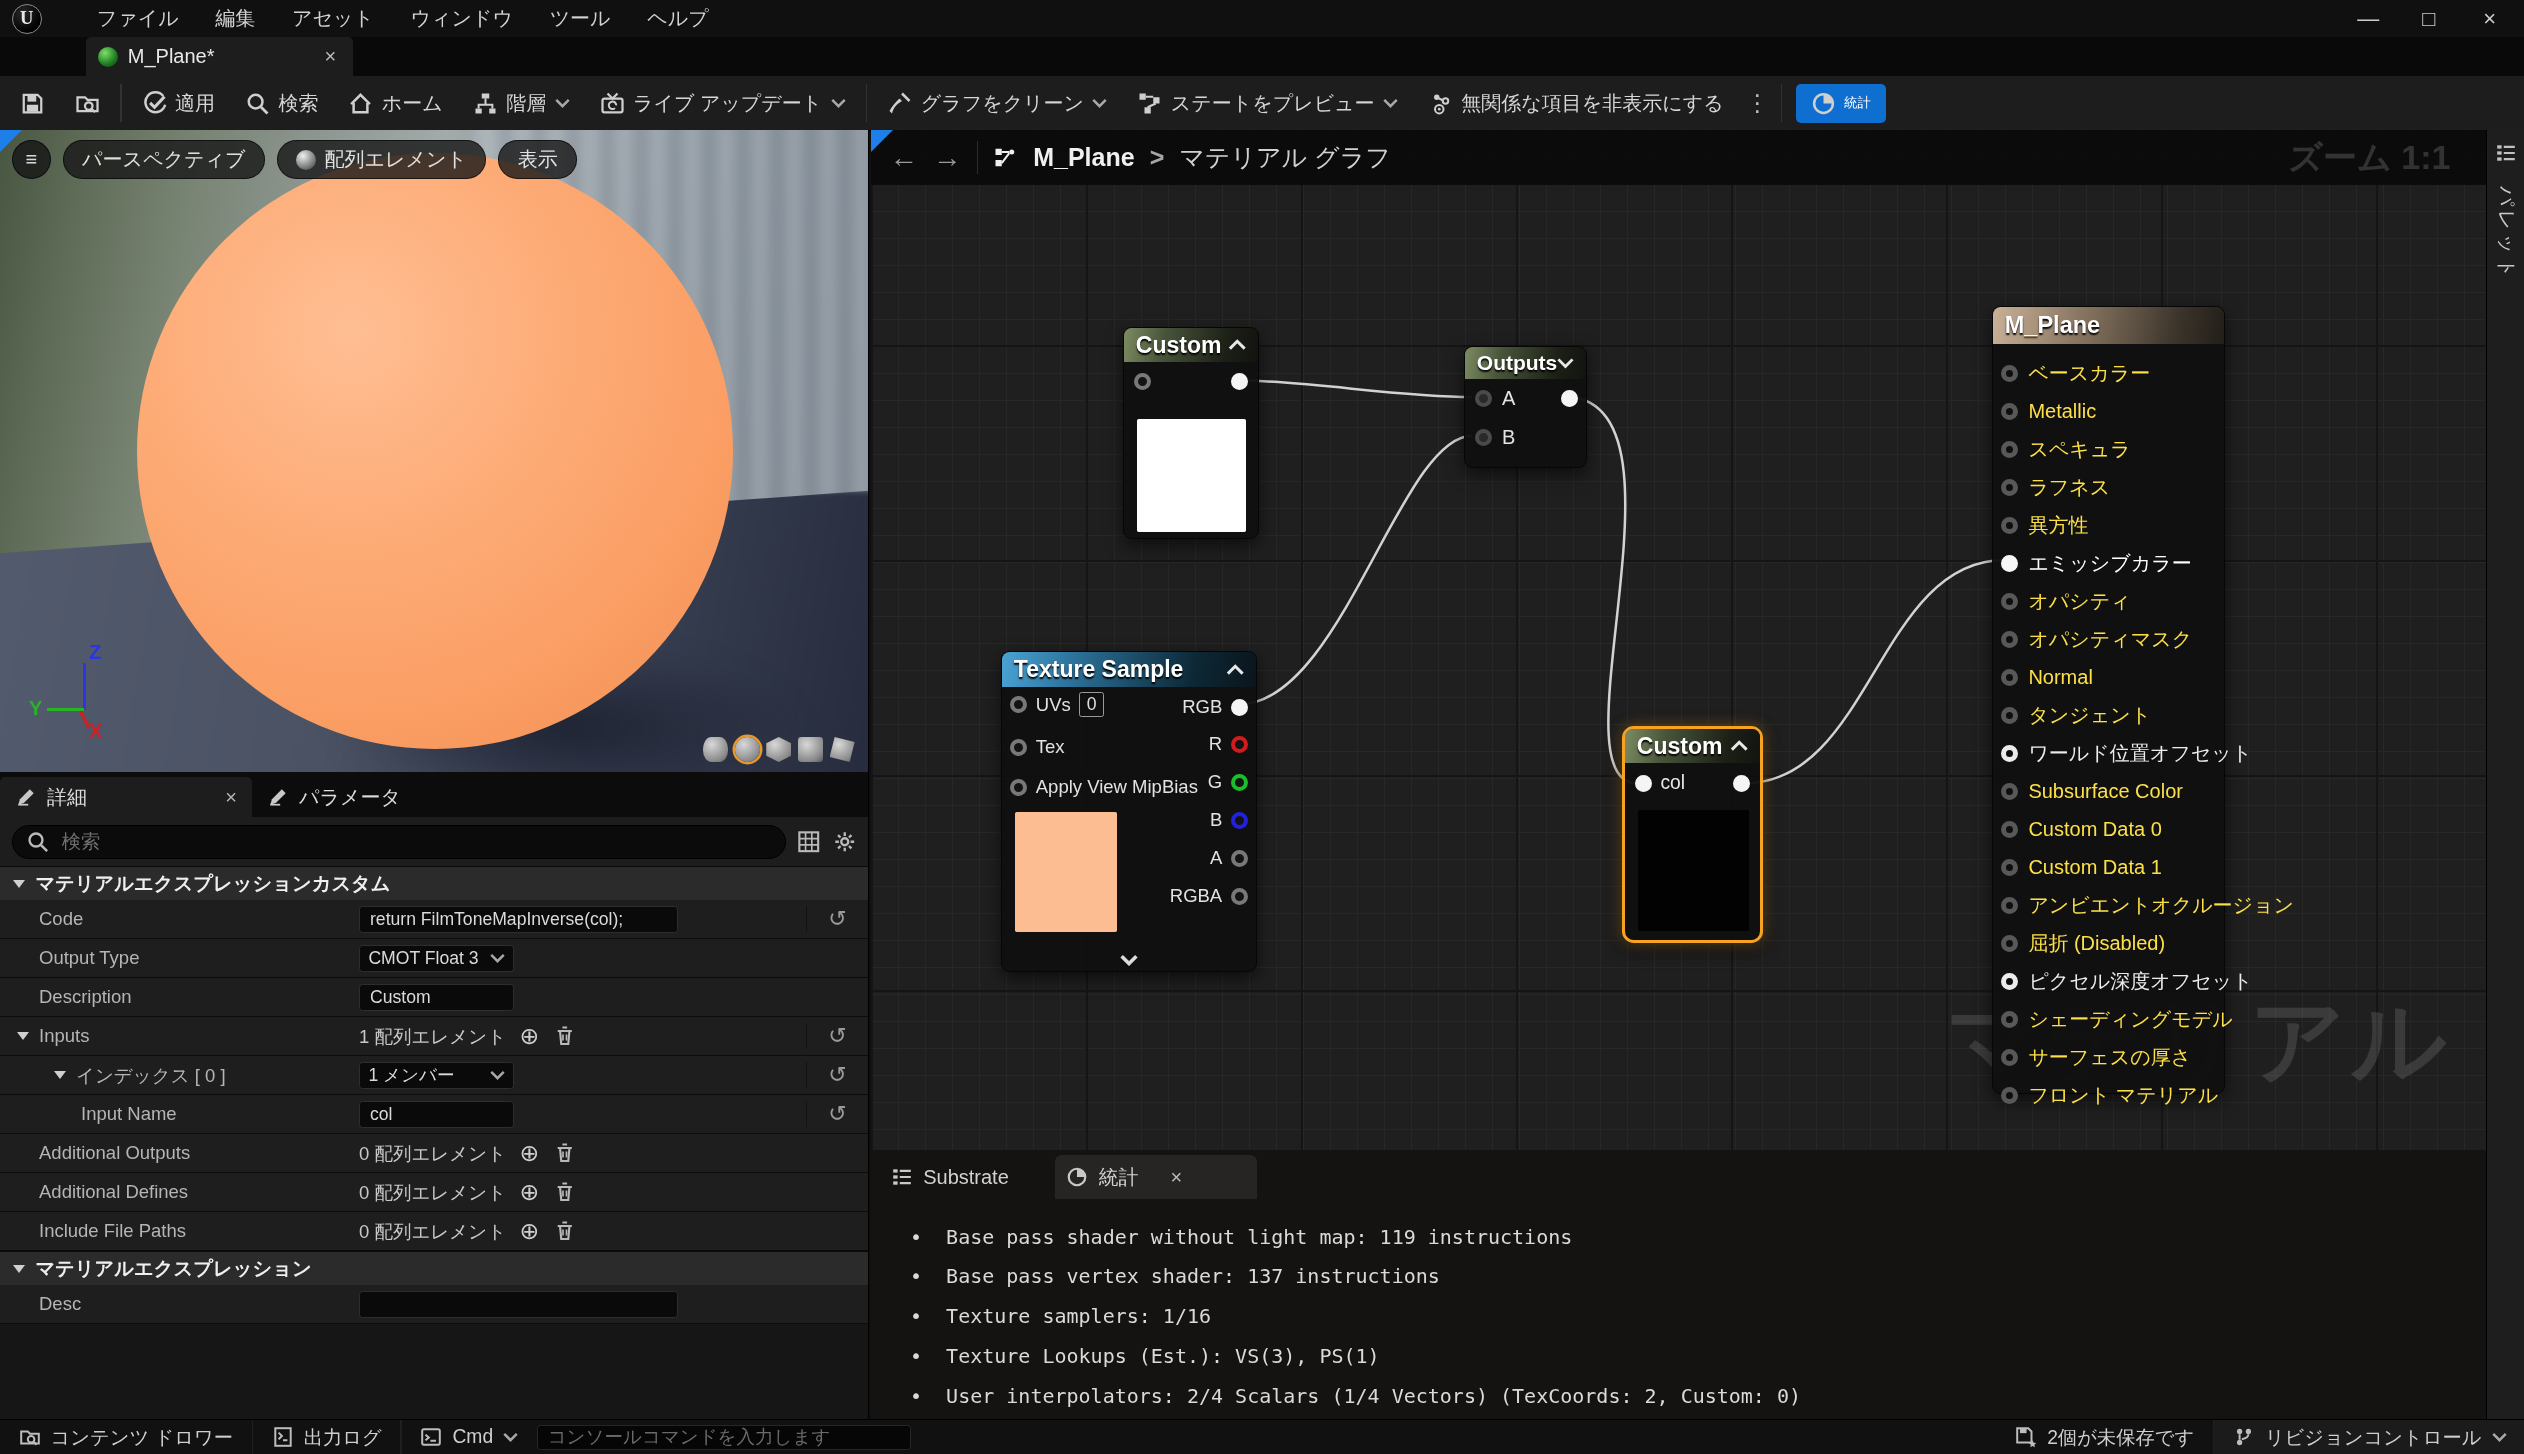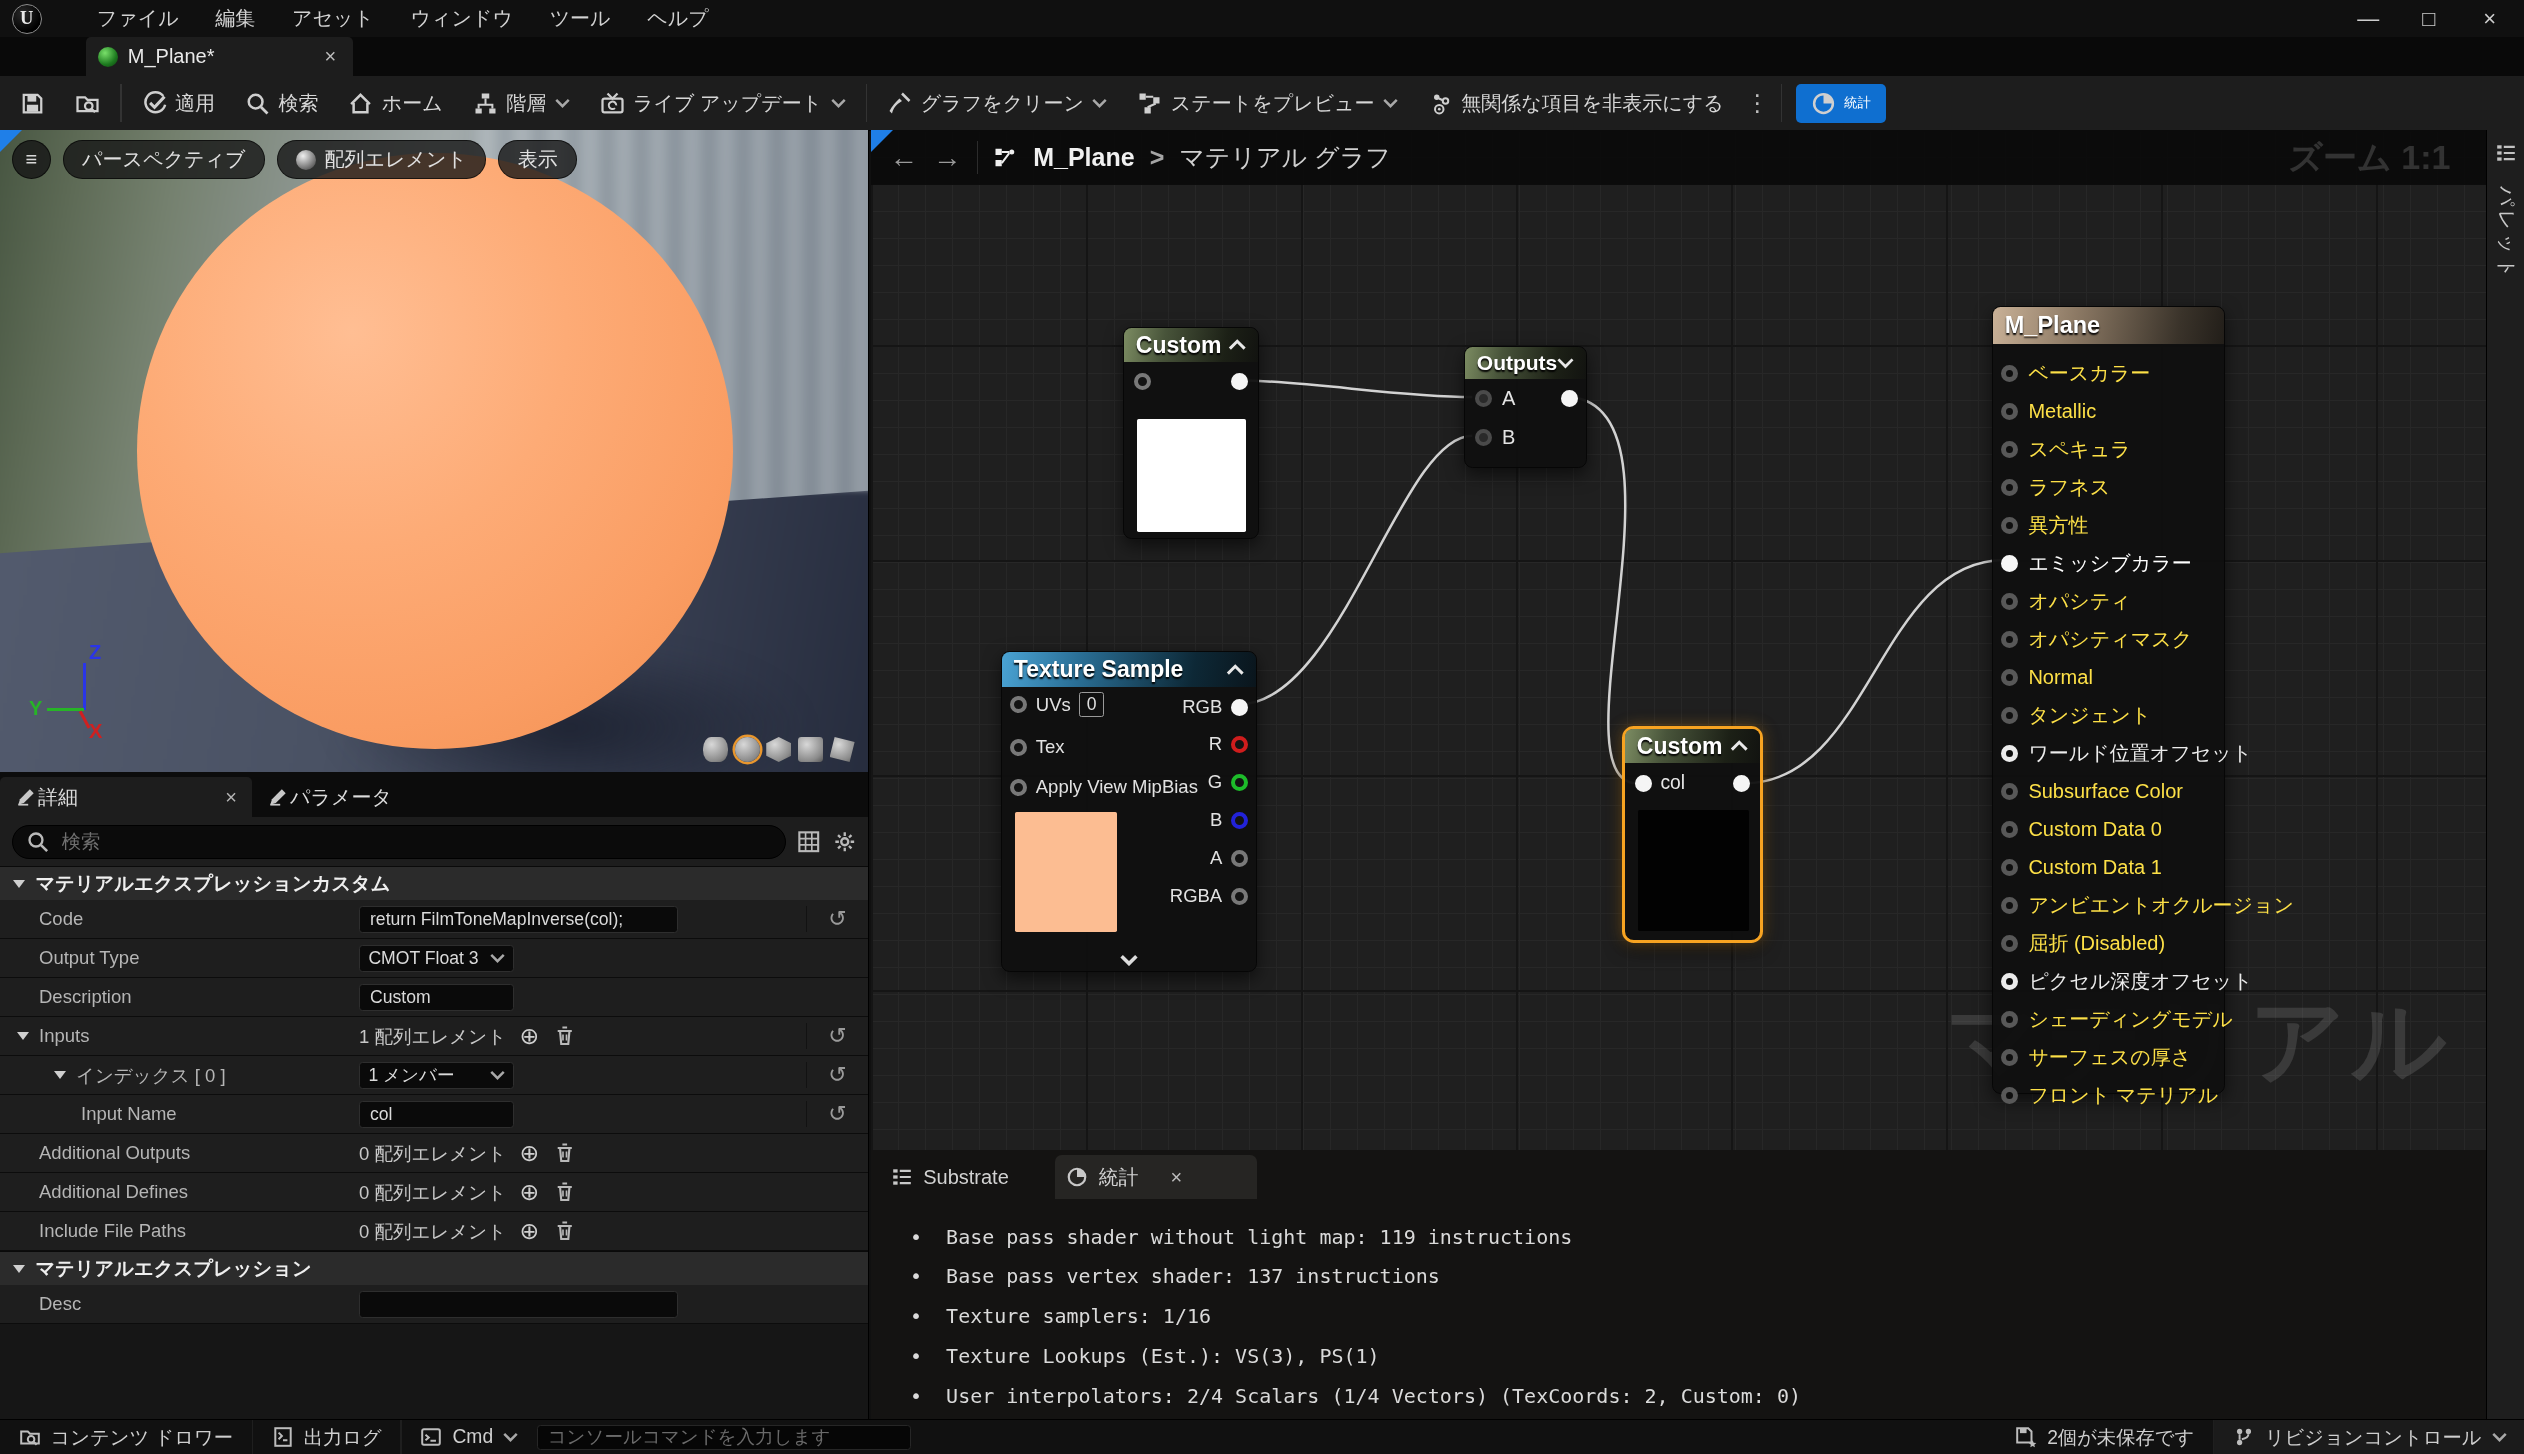--- a/index.html
+++ b/index.html
@@ -54,21 +54,21 @@
   .shp{width:25px;height:25px;background:radial-gradient(circle at 35% 30%,#d8d8d8,#8a8a8a 70%,#555);}
   .shp.cyl{border-radius:8.4px/11.8px;}
   .shp.sph{border-radius:50%;box-shadow:0 0 0 2.5px #e8962e;}
   .shp.cube{clip-path:polygon(50% 0,100% 25%,100% 75%,50% 100%,0 75%,0 25%);}
   .shp.plane{border-radius:3.4px;}
   .shp.mesh{clip-path:polygon(20% 0,100% 20%,80% 100%,0 80%);}
 
   
   .details{position:absolute;left:0;top:772px;width:869px;height:647px;background:#161616;border-right:1.7px solid #000;}
   .dtabs{height:45px;background:#0c0c0c;display:flex;align-items:flex-end;}
-  .dtab{height:40px;display:flex;align-items:center;gap:1px;padding:0 15px;font-size:20px;color:#dcdcdc;}
+  .dtab{height:40px;display:flex;align-items:center;gap:10px;padding:0 15px;font-size:20px;color:#dcdcdc;}
   .dtab.active{background:#1d1d1d;border-radius:5px 5px 0 0;width:252px;}
   .dtab .dt-close{margin-left:auto;color:#b5b5b5;}
   .dtab-ico{width:22px;height:22px;color:#c8c8c8;}
   .dsearch{height:49px;background:#1d1d1d;display:flex;align-items:center;padding:0 11.8px;gap:11.8px;}
   .search-pill{flex:1;height:34px;border-radius:17px;background:#0b0b0b;border:0.8px solid #000;display:flex;align-items:center;padding:0 13.4px;gap:10px;}
   .search-pill input{flex:1;background:transparent;border:0;outline:0;color:#ddd;font-size:19.3px;font-family:inherit;}
   .search-pill input::placeholder{color:#6f6f6f;}
   .d-ico{width:23.5px;height:23.5px;color:#b9b9b9;}
   .dsection{height:34px;background:#2b2b2b;display:flex;align-items:center;padding:0 13.4px;gap:10px;font-size:19.3px;font-weight:bold;color:#efefef;border-top:0.8px solid #0a0a0a;}
   .tri-down{width:0;height:0;border-left:6.7px solid transparent;border-right:6.7px solid transparent;border-top:8.4px solid #cfcfcf;}

